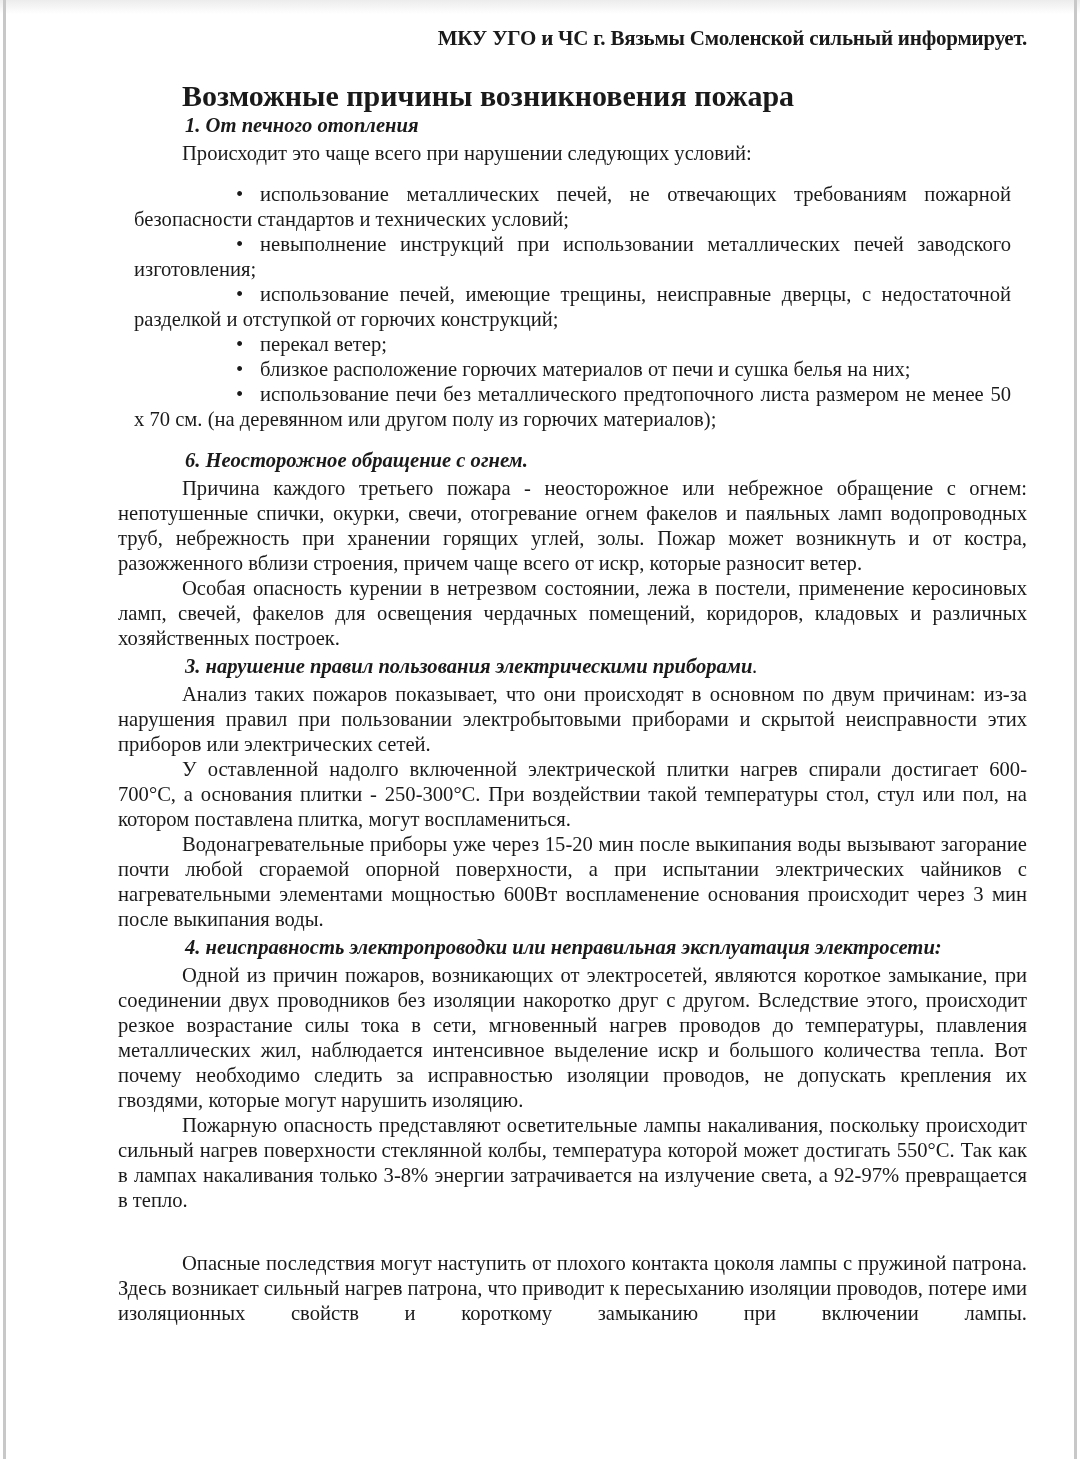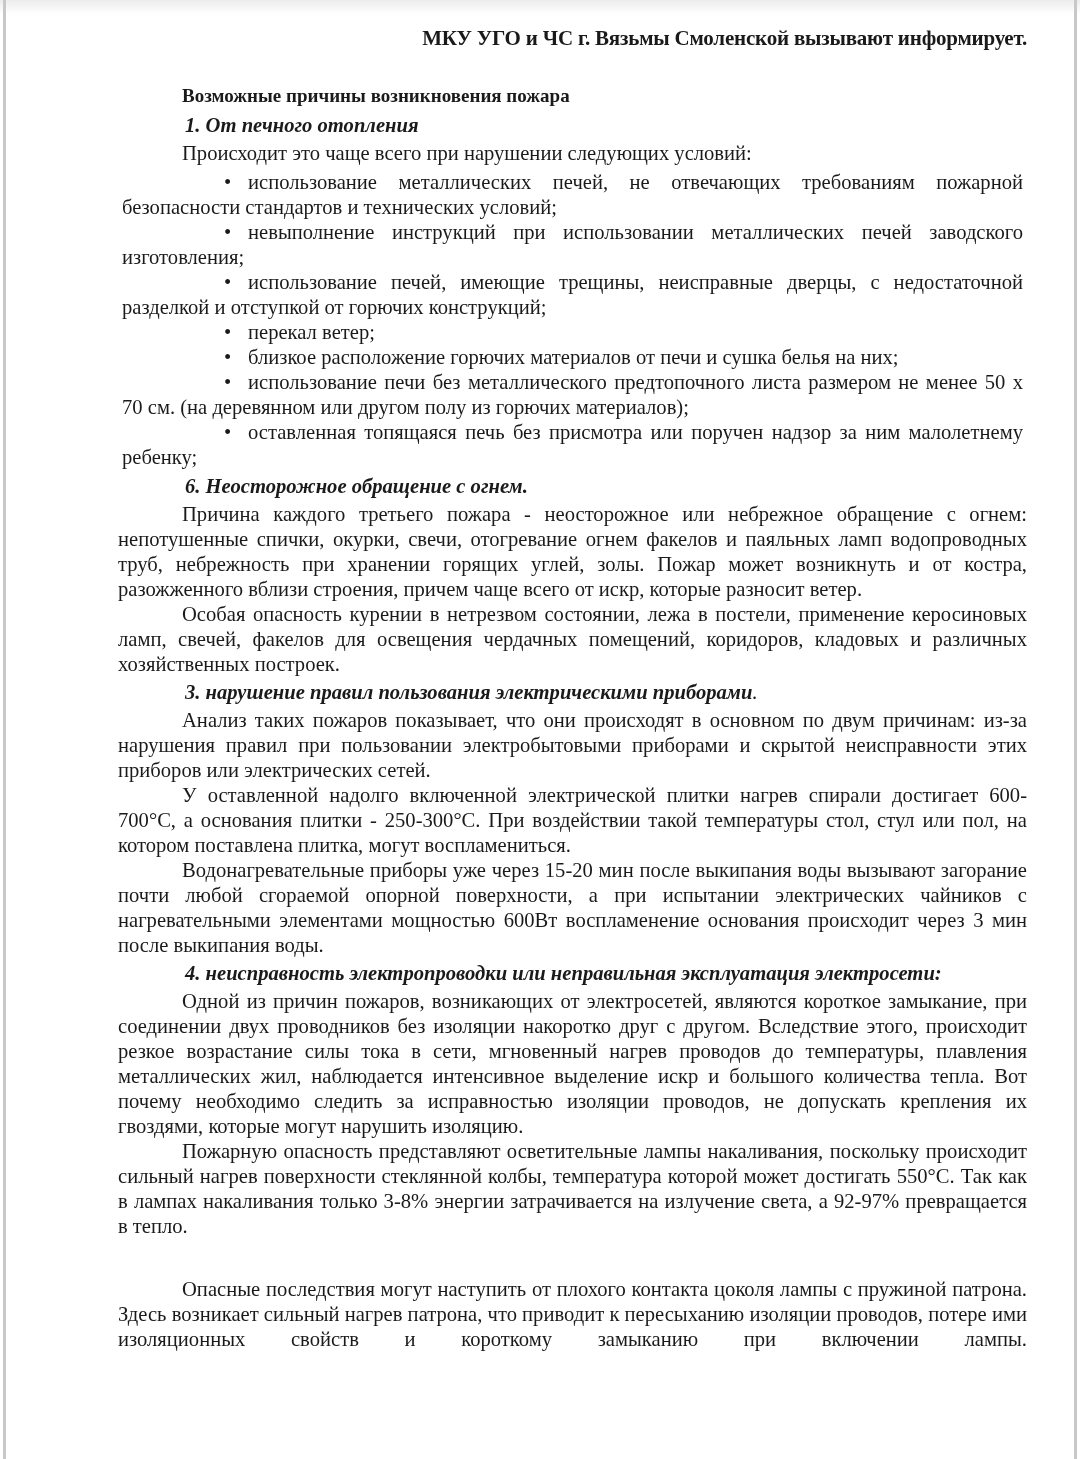--- a/index.html
+++ b/index.html
@@ -7,55 +7,54 @@
     width: 1080px; height: 1459px; background: #ffffff; position: relative; overflow: hidden;
     font-family: "Liberation Serif", serif; color: #1a1a1a;
   }
   .topshade { position: absolute; left: 0; top: 0; width: 1080px; height: 14px;
     background: linear-gradient(#ececec, #ffffff); }
   .edge-left { position: absolute; left: 3px; top: 0; width: 3px; height: 1459px; background: #c8c8c8; }
   .edge-right { position: absolute; left: 1074px; top: 0; width: 3px; height: 1459px; background: #c8c8c8; }
   .page { position: absolute; left: 118px; top: 0; width: 909px; }
   .header { position: absolute; top: 26px; right: 0; font-weight: bold; font-size: 21px; white-space: nowrap; letter-spacing: -0.2px; }
   .content { position: absolute; top: 82px; left: 0; width: 909px; font-size: 20.6px; line-height: 25px; }
-  .title { font-weight: bold; font-size: 19px; padding-left: 64px; line-height: 28px; margin: 0; }
+  .title { font-weight: bold; font-size: 30px; padding-left: 64px; line-height: 28px; margin: 0; }
   .sec { font-weight: bold; font-style: italic; padding-left: 64px; margin: 3px; }
   .sec .dot { font-weight: normal; font-style: italic; }
   p { margin: 0; text-align: justify; text-align-last: left; }
   p.ind { text-indent: 64px; }
   p.plain { padding-left: 64px; }
   .bullet { margin: 0; text-align: justify; text-indent: 102px; }
   .bullet .b { display: inline-block; width: 24px; text-indent: 0; }
   .bullet.short { text-align: left; }
   .word-spread { text-align: justify; text-align-last: auto; }
 </style>
 </head>
 <body>
 
 <div class="topshade"></div>
 <div class="edge-left"></div>
 <div class="edge-right"></div>
 
 <div class="page">
-  <div class="header">МКУ УГО и ЧС г. Вязьмы Смоленской вызывают  информирует.</div>
+  <div class="header">МКУ УГО и ЧС г. Вязьмы Смоленской сильный  информирует.</div>
 
   <div class="content">
     <h1 class="title">Возможные причины возникновения пожара</h1>
 
     <div>
       <p class="sec">1. От печного отопления</p>
       <p class="plain">Происходит это чаще всего при нарушении следующих условий:</p>
-      <ul style="list-style:none;margin:4px;padding:0;">
+      <ul style="list-style:none;margin:16px;padding:0;">
         <li class="bullet"><span class="b">•</span><span>использование металлических печей, не отвечающих требованиям пожарной безопасности стандартов и технических условий;</span></li>
         <li class="bullet"><span class="b">•</span><span>невыполнение инструкций при использовании металлических печей заводского изготовления;</span></li>
         <li class="bullet"><span class="b">•</span><span>использование печей, имеющие трещины, неисправные дверцы, с недостаточной разделкой и отступкой от горючих конструкций;</span></li>
         <li class="bullet short"><span class="b">•</span><span>перекал ветер;</span></li>
         <li class="bullet short"><span class="b">•</span><span>близкое расположение горючих материалов от печи и сушка белья на них;</span></li>
         <li class="bullet"><span class="b">•</span><span>использование печи без металлического предтопочного листа размером не менее 50 x 70 см. (на деревянном или другом полу из горючих материалов);</span></li>
-        <li class="bullet"><span class="b">•</span><span>оставленная топящаяся печь без присмотра или поручен надзор за ним малолетнему ребенку;</span></li>
       </ul>
     </div>
 
     <div>
       <p class="sec">6. Неосторожное обращение с огнем.</p>
       <p class="ind">Причина каждого третьего пожара - неосторожное или небрежное обращение с огнем: непотушенные спички, окурки, свечи, отогревание огнем факелов и паяльных ламп водопроводных труб, небрежность при хранении горящих углей, золы. Пожар может возникнуть и от костра, разожженного вблизи строения, причем чаще всего от искр, которые разносит ветер.</p>
       <p class="ind">Особая опасность курении в нетрезвом состоянии, лежа в постели, применение керосиновых ламп, свечей, факелов для освещения чердачных помещений, коридоров, кладовых и различных хозяйственных построек.</p>
     </div>
 
     <div>

